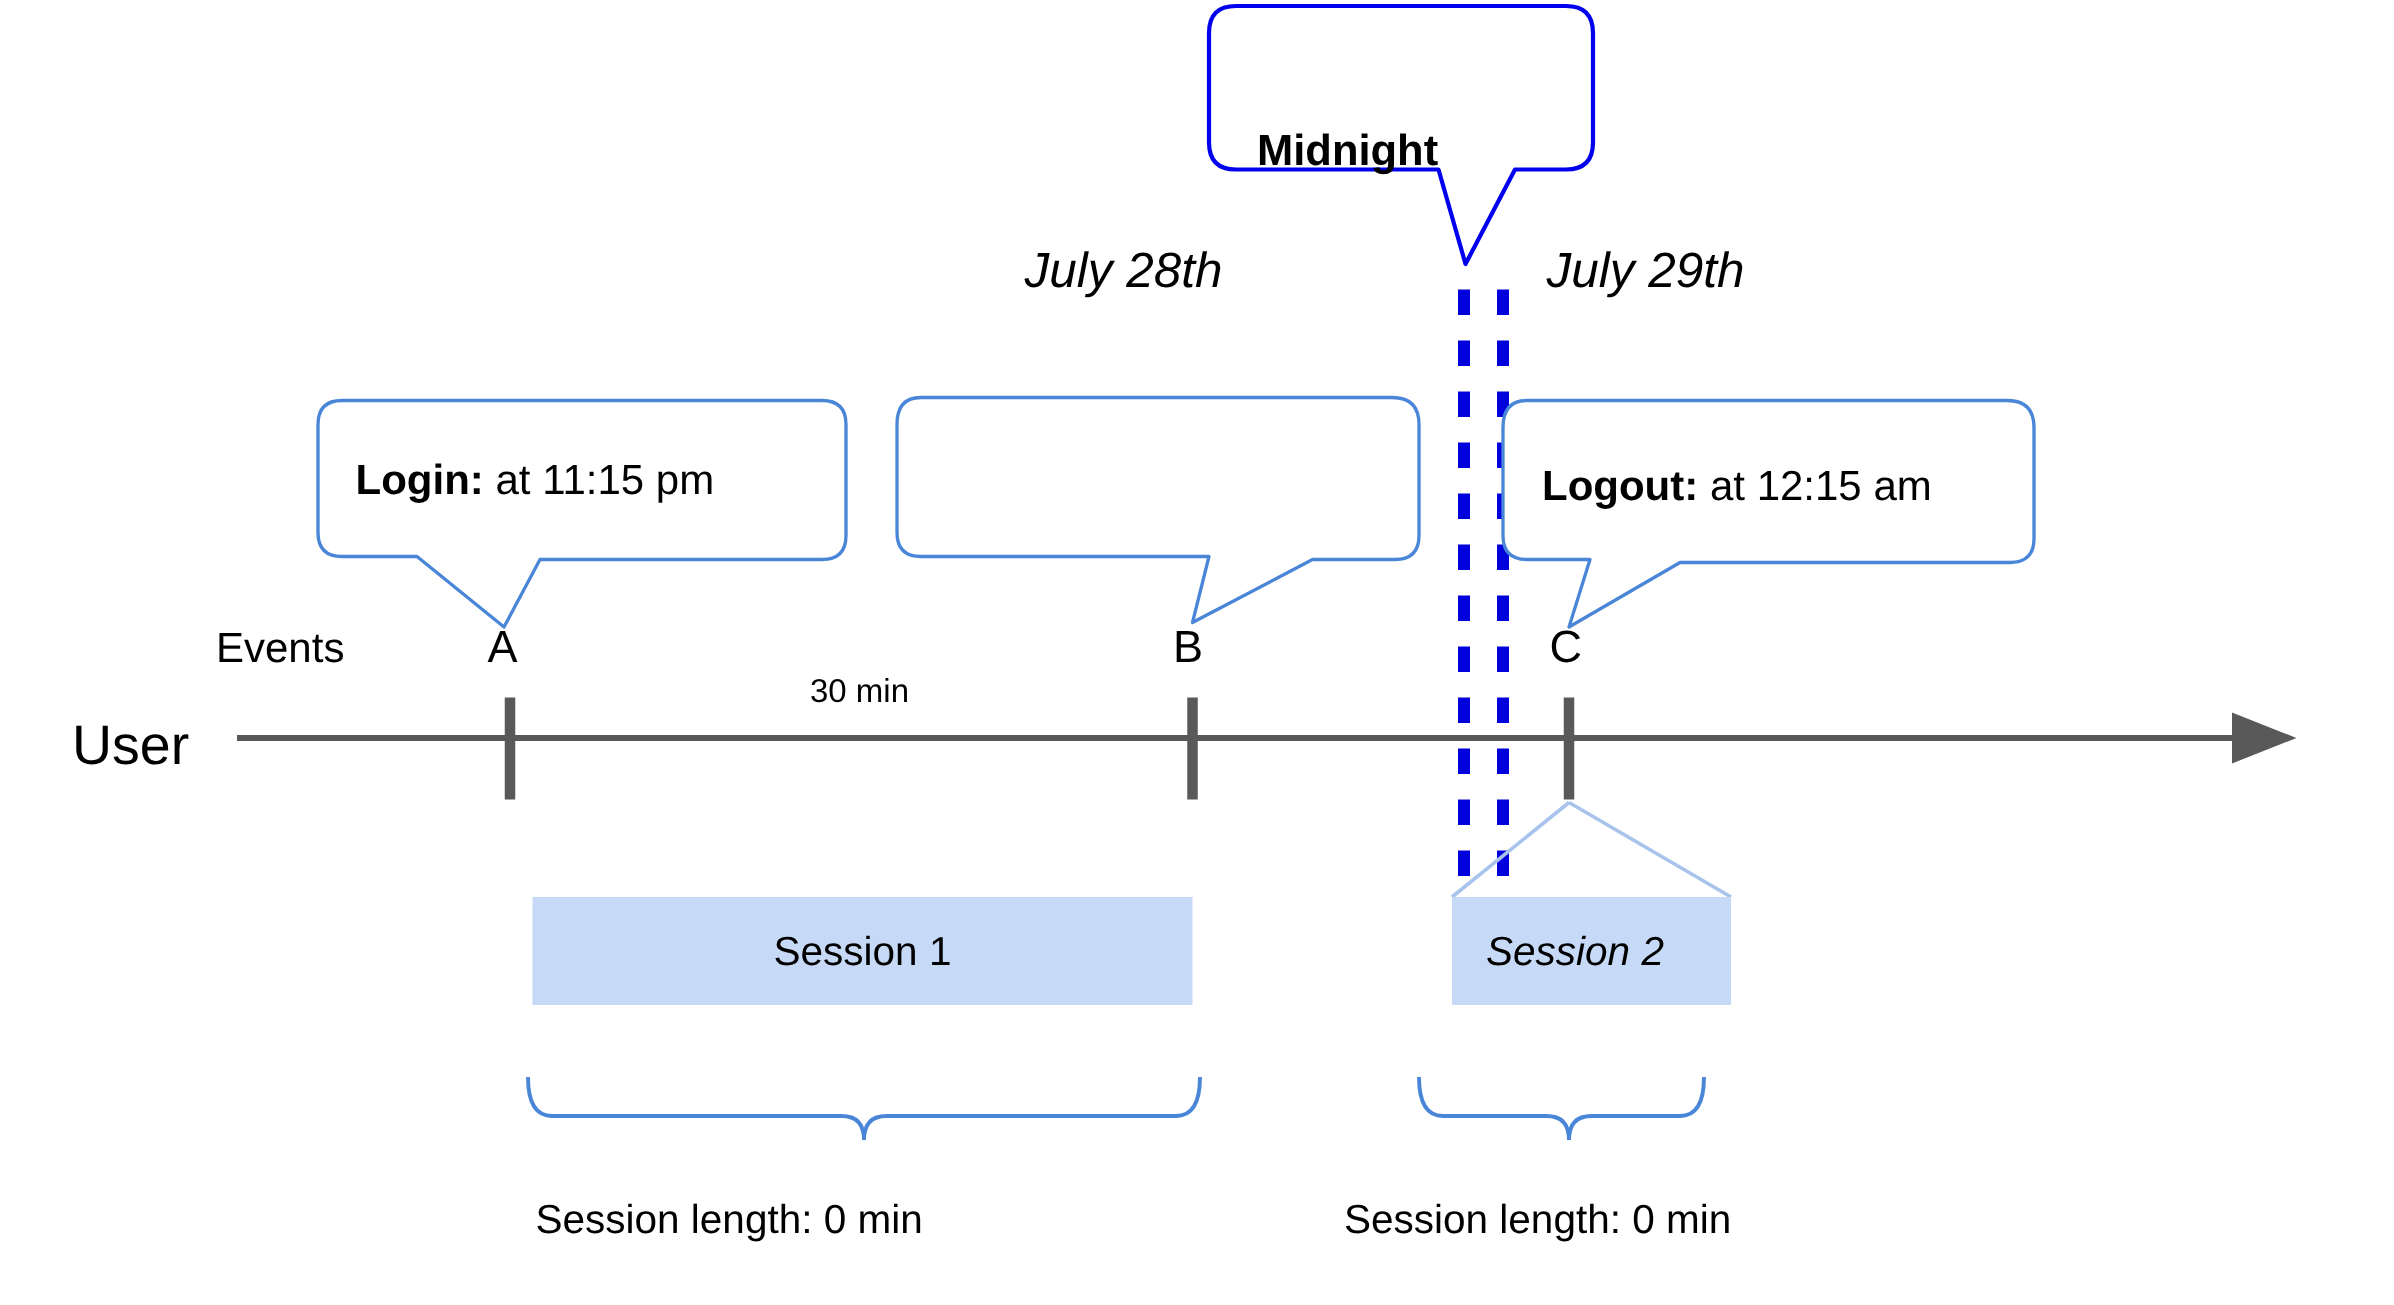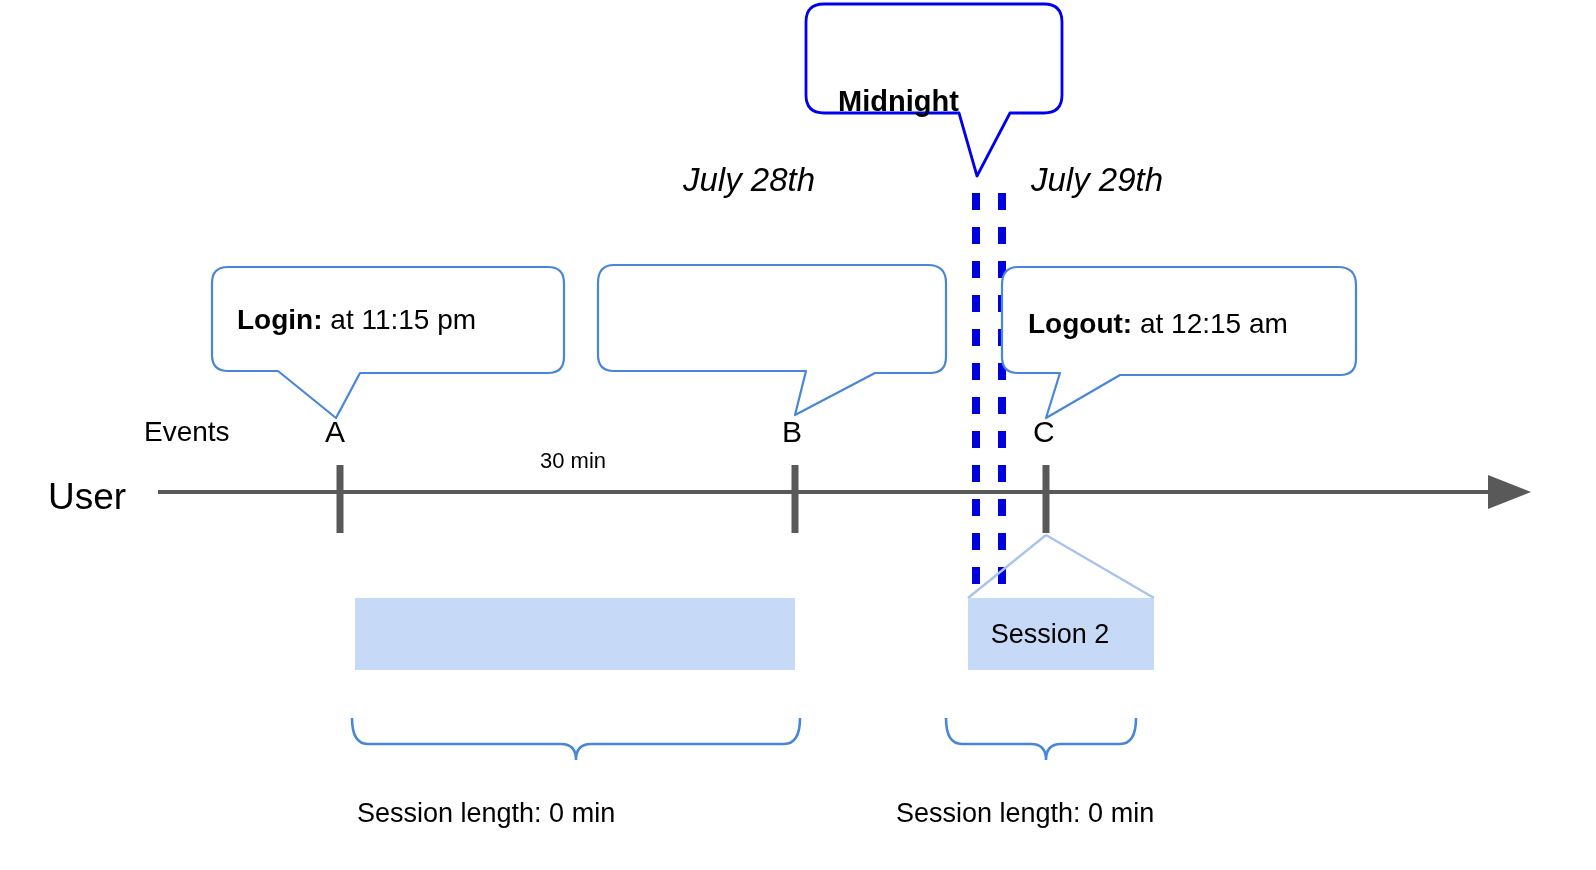--- a/index.html
+++ b/index.html
@@ -217,20 +217,21 @@
   <div class="point-lbl" style="left:325px; top:417px;">A</div>
 
   <div class="point-lbl" style="left:782px; top:417px;">B</div>
 
   <div class="point-lbl" style="left:1033px; top:417px;">C</div>
 
   <div class="min-lbl" style="left:540px; top:450px;">30 min</div>
 
   <div class="user-lbl" style="left:48px; top:478px;">User</div>
 
-
-  <div class="session-lbl" style="left:968px; top:621px; width:164px;">Session 2</div>
+  <div class="session-lbl" style="left:355px; top:621px; width:440px;">Session 1</div>
+
+  <div class="session-lbl" style="left:968px; top:621px; width:164px;font-style:italic;">Session 2</div>
 
   <div class="length-lbl" style="left:357px; top:800px;">Session length: 0 min</div>
 
   <div class="length-lbl" style="left:896px; top:800px;">Session length: 0 min</div>
 
 </div>
 
 </body></html>

